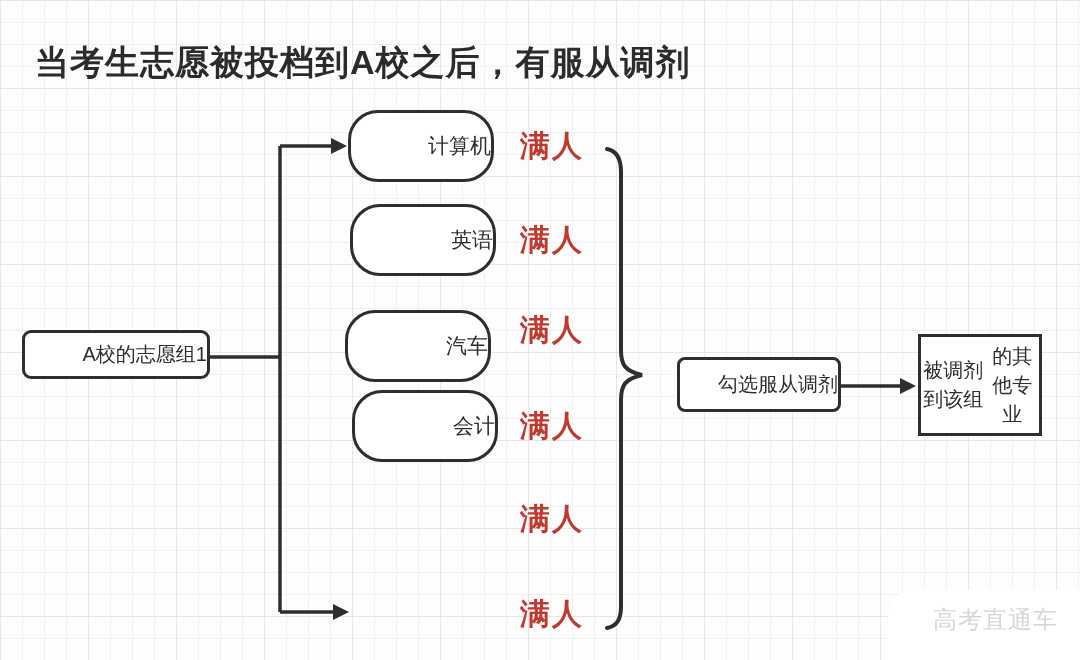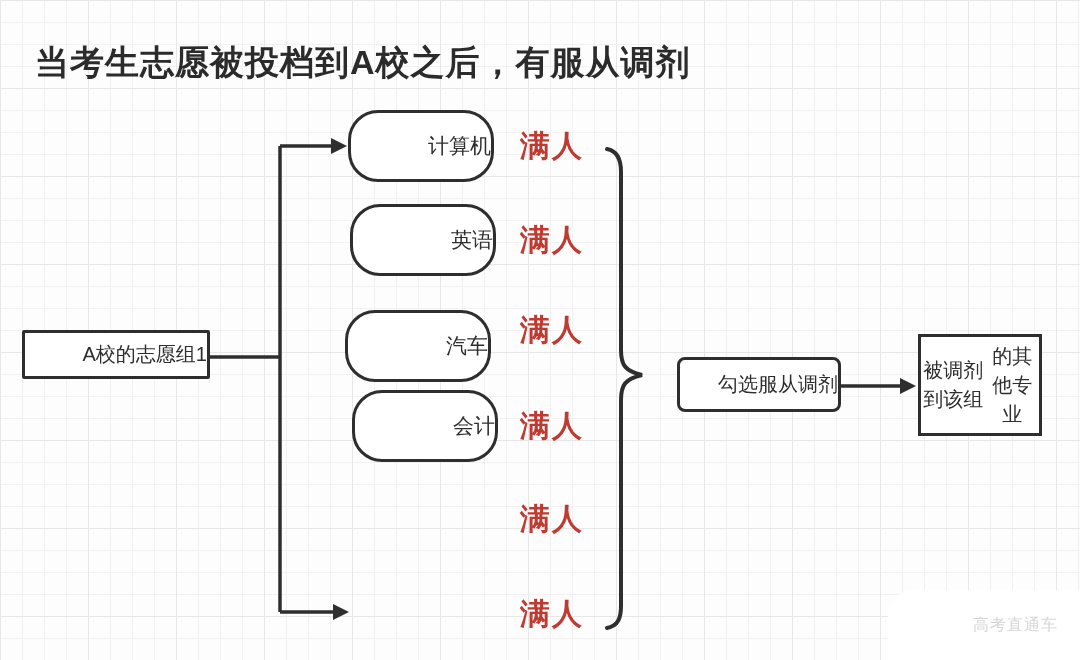--- a/index.html
+++ b/index.html
@@ -18,39 +18,39 @@
   .title{
     position:absolute;top:40px;left:0;right:0;text-align:left;
     font-size:34px;font-weight:700;letter-spacing:1px;color:#2b2b2b;margin-left:35px;
   }
   svg.connectors{position:absolute;left:0;top:0;}
   .box{
     position:absolute;background:#ffffff;border:3px solid #2e2e2e;
     display:flex;align-items:center;justify-content:flex-end;
     box-sizing:border-box;text-align:center;
   }
-  .source{left:22px;top:330px;width:188px;height:49px;font-size:20px;border-radius:2px;}
+  .source{left:22px;top:330px;width:188px;height:49px;font-size:20px;border-radius:9px;}
   .major{width:146px;height:72px;border-radius:30px;font-size:21px;border-width:3.5px;}
   .status{
     position:absolute;left:520px;width:90px;height:72px;
     display:flex;align-items:center;
     font-size:30px;font-weight:700;color:#bf3a31;letter-spacing:2px;
   }
   .action{left:677px;top:357px;width:164px;height:55px;border-radius:8px;font-size:20px;}
   .result{
     left:918px;top:334px;width:124px;height:102px;border-radius:0;
     font-size:20px;flex-direction:row;line-height:29px;
   }
   .watermark-bg{
     position:absolute;right:0;bottom:0;width:192px;height:70px;
     background:#ffffff;border-top-left-radius:26px;
   }
   .watermark-text{
     position:absolute;right:22px;bottom:24px;
-    font-size:16px;color:#d6d6d6;letter-spacing:1px;margin-top:36px;
+    font-size:24px;color:#d6d6d6;letter-spacing:1px;margin-top:36px;
   }
 </style>
 </head>
 <body>
 
 <div class="stage">
 
   <div class="title">当考生志愿被投档到A校之后，有服从调剂</div>
 
   <svg class="connectors" width="1080" height="660" viewBox="0 0 1080 660" fill="none">

